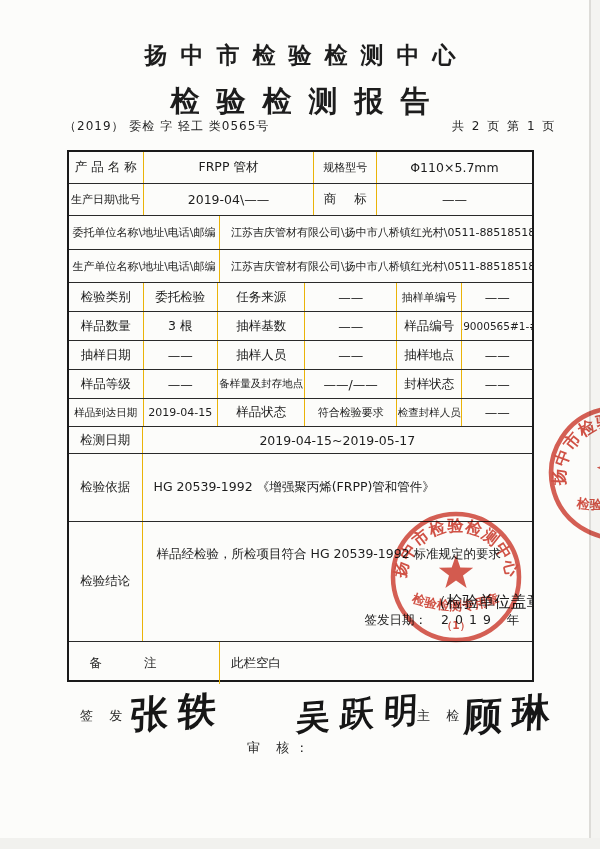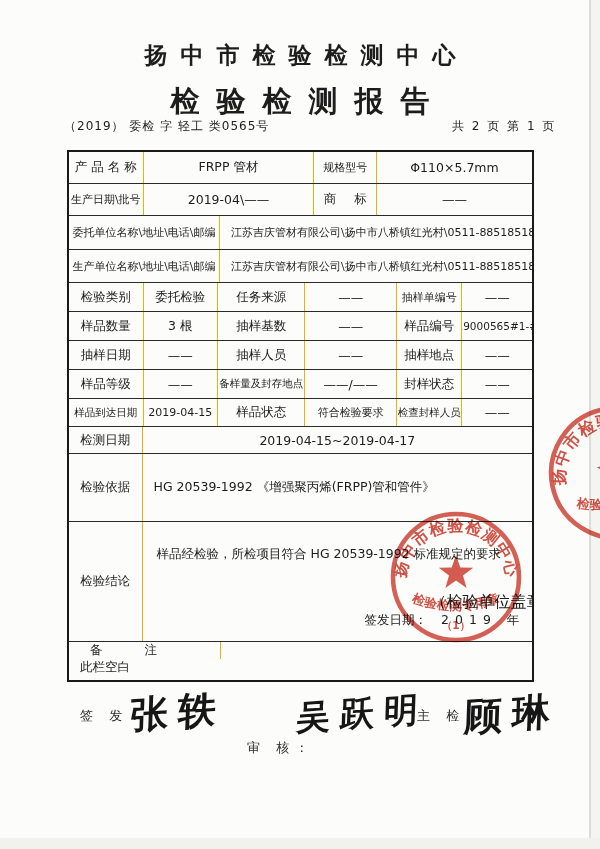--- a/index.html
+++ b/index.html
@@ -13,21 +13,21 @@
   .org-title{position:absolute;top:40px;left:0;width:600px;text-align:center;
     font-size:23px;font-weight:bold;letter-spacing:13px;text-indent:13px;white-space:nowrap;}
   .report-title{position:absolute;top:82px;left:0;width:600px;text-align:center;
     font-size:29px;font-weight:bold;letter-spacing:17px;text-indent:17px;white-space:nowrap;}
   .meta-left{position:absolute;top:118px;left:64px;font-size:12px;letter-spacing:1px;}
   .meta-right{position:absolute;top:118px;left:452px;font-size:12px;letter-spacing:2px;}
 
   .tbl{position:absolute;left:67px;top:150px;width:467px;height:532px;
     border:2px solid #1a1a1a;box-sizing:border-box;background:transparent;}
   .row{display:flex;border-bottom:1px solid #2a2a2a;box-sizing:border-box;width:100%;}
-  .row:last-child{border-bottom:none;flex-direction:column;}
+  .row:last-child{border-bottom:none;}
   .cell{box-sizing:border-box;border-right:1px solid #eab308;display:flex;align-items:center;
     justify-content:center;font-size:12.5px;overflow:hidden;white-space:nowrap;}
   .cell:last-child{border-right:none;}
   .cell.left{justify-content:flex-start;padding-left:11px;}
   .cell.small{font-size:10.5px;}
   .cell.s11{font-size:11px;}
   .ls4{letter-spacing:4px;text-indent:4px;}
   .ls18{letter-spacing:18px;text-indent:18px;}
   .ls42{letter-spacing:42px;text-indent:0;}
 
@@ -135,21 +135,21 @@
       <div class="cell w75 small">样品到达日期</div>
       <div class="cell w75 s11">2019-04-15</div>
       <div class="cell w88">样品状态</div>
       <div class="cell w92 s11">符合检验要求</div>
       <div class="cell w66 small">检查封样人员</div>
       <div class="cell w70">——</div>
     </div>
 
     <div class="row h27">
       <div class="cell w74">检测日期</div>
-      <div class="cell w392">2019-04-15~2019-04-17</div>
+      <div class="cell w392">2019-04-15~2019-05-17</div>
     </div>
 
     <div class="row h68">
       <div class="cell w74">检验依据</div>
       <div class="cell w392 left">HG 20539-1992 《增强聚丙烯(FRPP)管和管件》</div>
     </div>
 
     <div class="row h120">
       <div class="cell w74">检验结论</div>
       <div class="cell w392 conc-cell">

